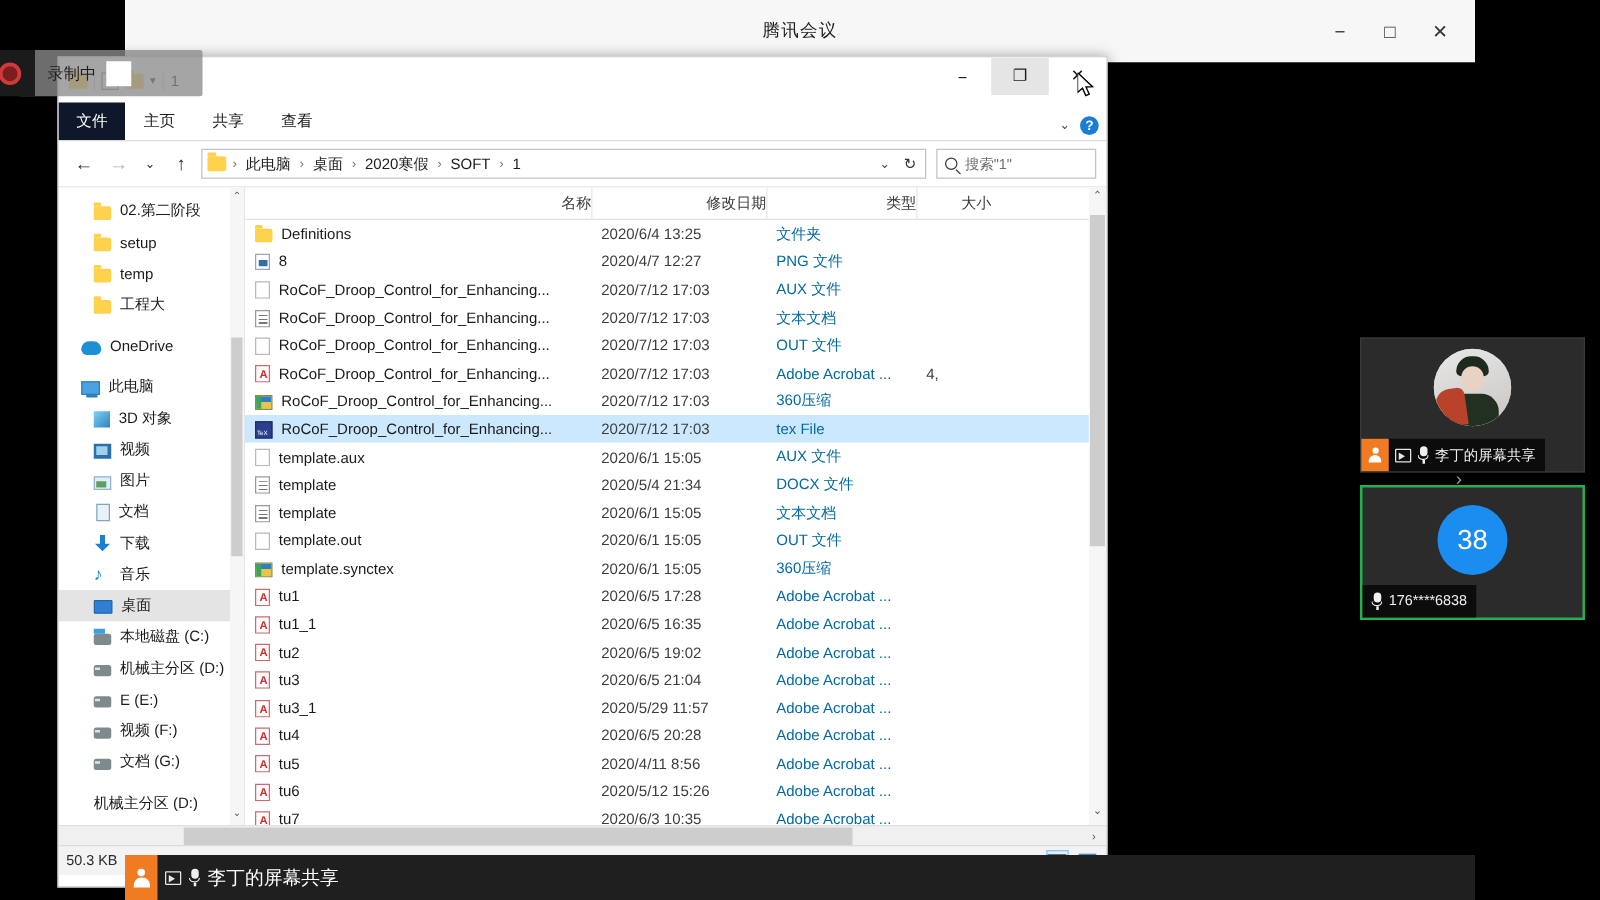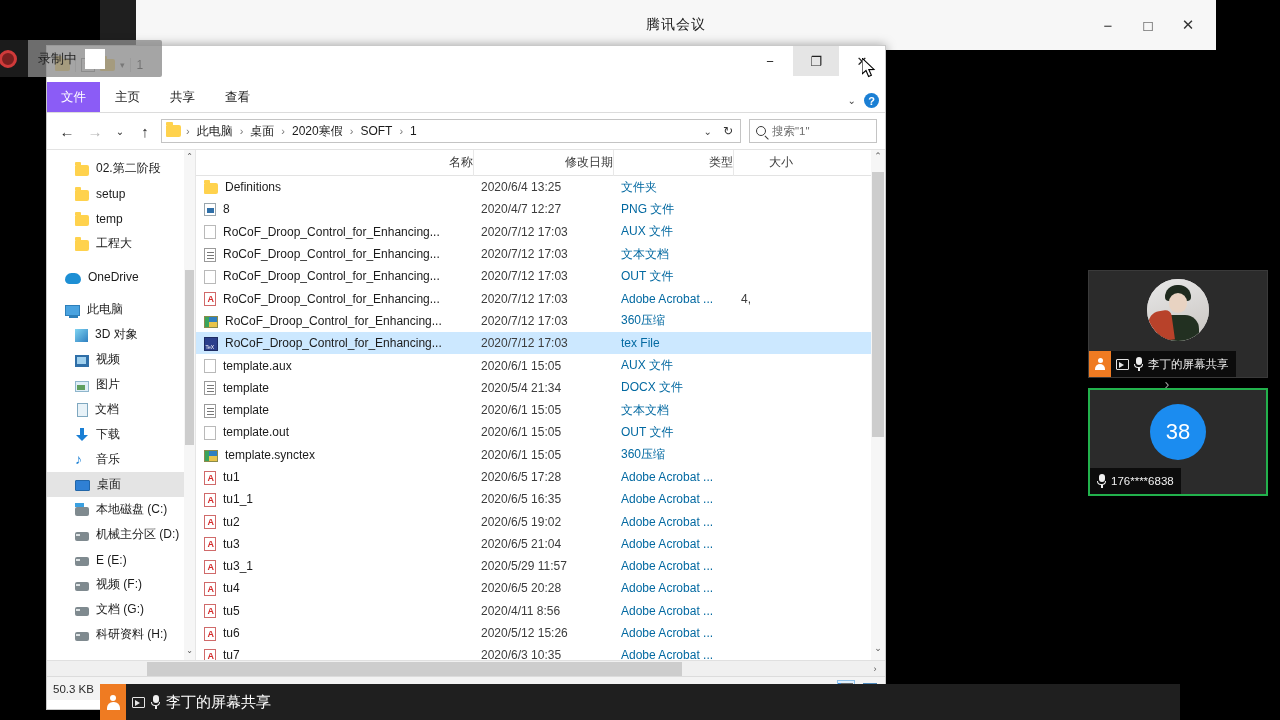--- a/index.html
+++ b/index.html
@@ -11,21 +11,21 @@
   }
   #screen { position: relative; width: 1280px; height: 720px; background: #000; }
 
   
   .tm-window {
     position: absolute; left: 100px; top: 0; width: 1080px; height: 720px;
     background: #1f1f1f;
   }
   .tm-titlebar {
     position: absolute; left: 0; top: 0; width: 1080px; height: 50px;
-    background: #f7f7f7; display: flex; align-items: center; justify-content: center; margin-left: 36px;
+    background: #f7f7f7; display: flex; align-items: center; justify-content: center;
   }
   .tm-title { font-size: 14px; color: #1d1d1d; letter-spacing: 1px; }
   .tm-winbtns { position: absolute; right: 8px; top: 0; height: 50px; display: flex; align-items: center; }
   .tm-winbtn {
     width: 40px; height: 34px; display: flex; align-items: center; justify-content: center;
     color: #333; font-size: 15px; cursor: default;
   }
   .tm-body { position: absolute; left: 0; top: 50px; width: 1080px; height: 670px; background: #000; }
 
   
@@ -60,21 +60,21 @@
     width: 46px; height: 30px; display: flex; align-items: center; justify-content: center;
     font-size: 13px; color: #222;
   }
   .fe-winbtn.hover { background: #e5e5e5; }
 
   .fe-ribbon {
     height: 30px; border-bottom: 1px solid #dcdcdc; display: flex; align-items: flex-end;
     position: relative; background: #fff;
   }
   .rb-file {
-    background: #8b5cf6; color: #fff; height: 30px; padding: 0 14px;
+    background: #0f172a; color: #fff; height: 30px; padding: 0 14px;
     display: flex; align-items: center; font-size: 12.5px;
   }
   .rb-tab {
     height: 30px; padding: 0 15px; display: flex; align-items: center;
     font-size: 12.5px; color: #1b1b1b;
   }
   .rb-right { position: absolute; right: 6px; bottom: 4px; display: flex; align-items: center; gap: 8px; }
   .rb-caret { font-size: 10px; color: #444; }
   .help-ico {
     width: 15px; height: 15px; border-radius: 50%; background: #1a7fd4; color: #fff;
@@ -447,24 +447,20 @@
               <span>E (E:)</span>
             </div>
             <div class="nav-item indent1">
               <span class="ico ico-hdd"></span>
               <span>视频 (F:)</span>
             </div>
             <div class="nav-item indent1">
               <span class="ico ico-hdd"></span>
               <span>文档 (G:)</span>
             </div>
-            <div class="nav-item indent1">
-              <span class="ico ico-hdd"></span>
-              <span>科研资料 (H:)</span>
-            </div>
             <div class="nav-item indent1 gap">
               <span>机械主分区 (D:)</span>
             </div>
           </div>
         <div class="nav-scroll">
           <div class="ar up">⌃</div>
           <div class="thumb"></div>
           <div class="ar dn">⌄</div>
         </div>
       </div>

